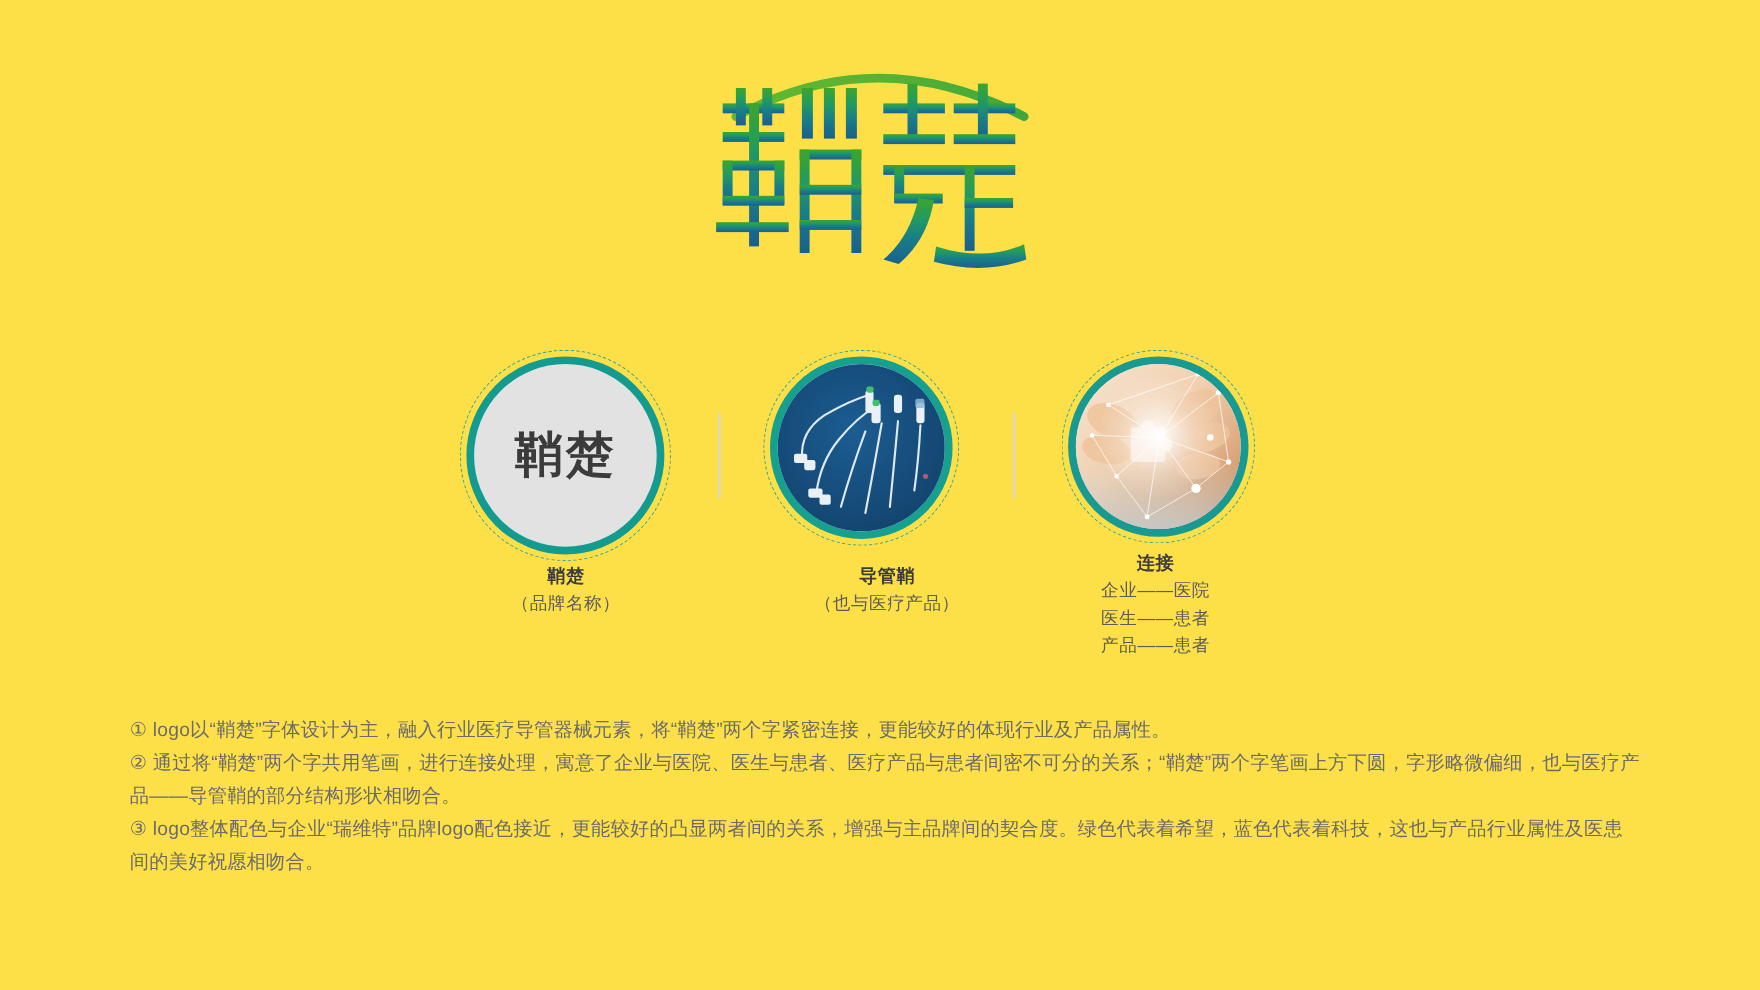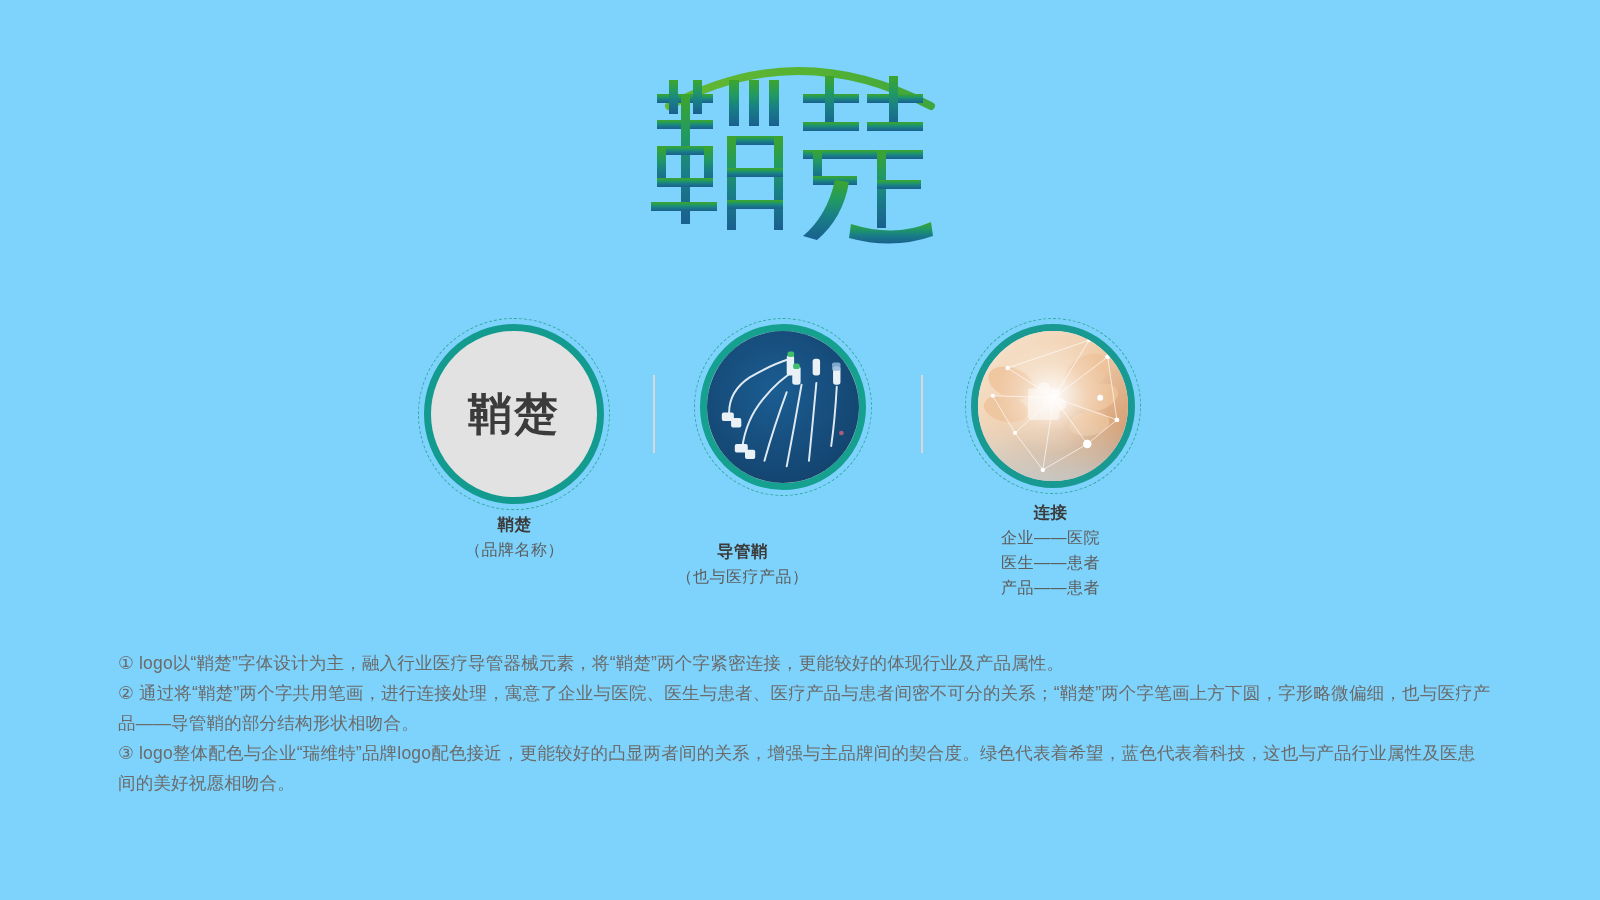--- a/index.html
+++ b/index.html
@@ -7,21 +7,21 @@
   html, body {
     margin: 0; padding: 0;
     width: 1600px; height: 900px;
     background: #ffffff;
     font-family: "Liberation Sans", "DejaVu Sans", sans-serif;
     overflow: hidden;
   }
   .page {
     position: relative;
     width: 1600px; height: 900px;
-    background: #7dd3fc;
+    background: #fde047;
   }
 
   
   .logo-area {
     position: absolute;
     left: 0; right: 0; top: 42px;
     height: 215px;
     display: flex;
     align-items: center;
     justify-content: center;
@@ -111,21 +111,21 @@
     letter-spacing: 0.5px;
   }
   .caption .cap-sub {
     font-size: 16px;
     font-weight: 400;
     color: #5c5c5c;
     line-height: 25px;
     letter-spacing: 0.5px;
   }
   .caption.cap1 { left: 412px; width: 205px; top: 512px; }
-  .caption.cap2 { left: 640px; width: 205px; top: 512px; margin-top: 27px; }
+  .caption.cap2 { left: 704px; width: 205px; top: 512px; }
   .caption.cap3 { left: 948px; width: 205px; top: 500px; }
   .caption.cap3 .cap-sub { line-height: 25px; }
 
   
   .notes {
     position: absolute;
     left: 118px;
     top: 648px;
     width: 1375px;
     color: #6b6b6b;

